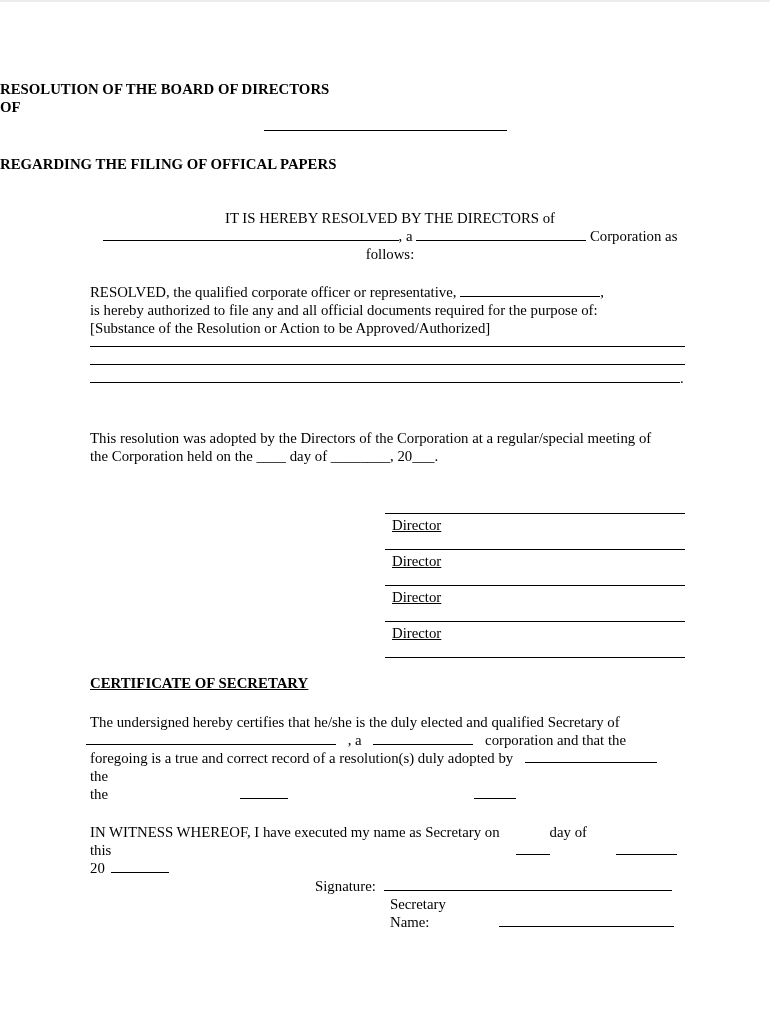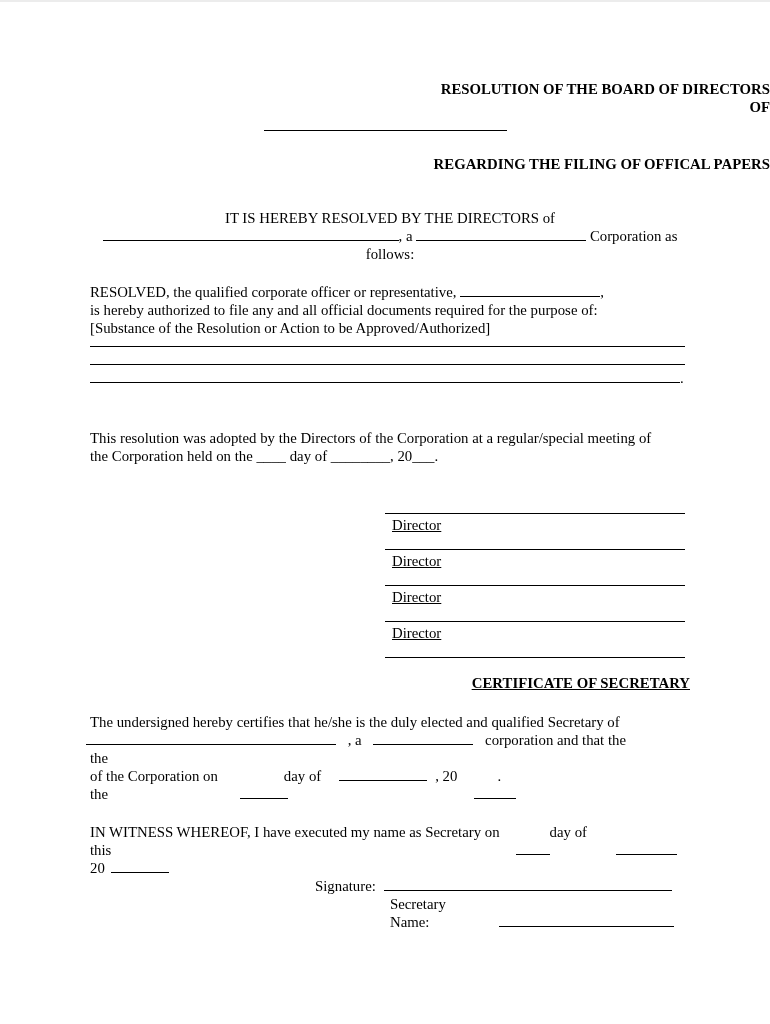--- a/index.html
+++ b/index.html
@@ -9,21 +9,21 @@
     height: 1024px;
     background: #ffffff;
     color: #000;
     font-family: "Liberation Serif", "DejaVu Serif", serif;
     font-size: 14.8px;
     overflow: hidden;
     border-top: 2px solid #ececec;
     box-sizing: border-box;
   }
   .b { font-weight: bold; }
-  .c { text-align: right; margin-left: 21px; }
+  .c { text-align: left; }
   .u { text-decoration: underline; }
   .line { white-space: nowrap; line-height: 18px; height: 18px; }
   .bl {
     display: inline-block;
     border-bottom: 1px solid #000;
     height: 12px;
     vertical-align: baseline;
   }
   .sp { display: inline-block; height: 1px; vertical-align: baseline; }
   .title-block { margin-top: 78px; line-height: 18px; }
@@ -116,24 +116,25 @@
     </div>
 
     <div class="cert-para">
       <div class="line">The undersigned hereby certifies that he/she is the duly elected and qualified Secretary of</div>
       <div class="line">
         <span class="bl" style="width:250px;margin-left:-4px"></span>
         <span class="ml8">, a</span>
         <span class="bl ml8" style="width:100px"></span>
         <span class="ml8">corporation and that the</span>
       </div>
+      <div class="line">
+        <span>foregoing is a true and correct record of a resolution(s) duly adopted by</span>
+        <span class="bl ml8" style="width:132px"></span>
+      </div>
       <div class="line">the</div>
-      <div class="line">
-        <span>of the Corporation on</span><span class="sp" style="width:66px"></span><span>day of</span><span class="sp" style="width:18px"></span><span class="bl" style="width:88px"></span><span class="ml8">, 20</span><span class="sp" style="width:40px"></span><span>.</span>
-      </div>
       <div class="line">
         <span>the</span><span class="sp" style="width:132px"></span><span class="bl" style="width:48px"></span><span class="sp" style="width:186px"></span><span class="bl" style="width:42px"></span>
       </div>
     </div>
 
     <div class="witness">
       <div class="line">
         <span>IN WITNESS WHEREOF, I have executed my name as Secretary on</span><span class="sp" style="width:50px"></span><span>day of</span>
       </div>
       <div class="line">

